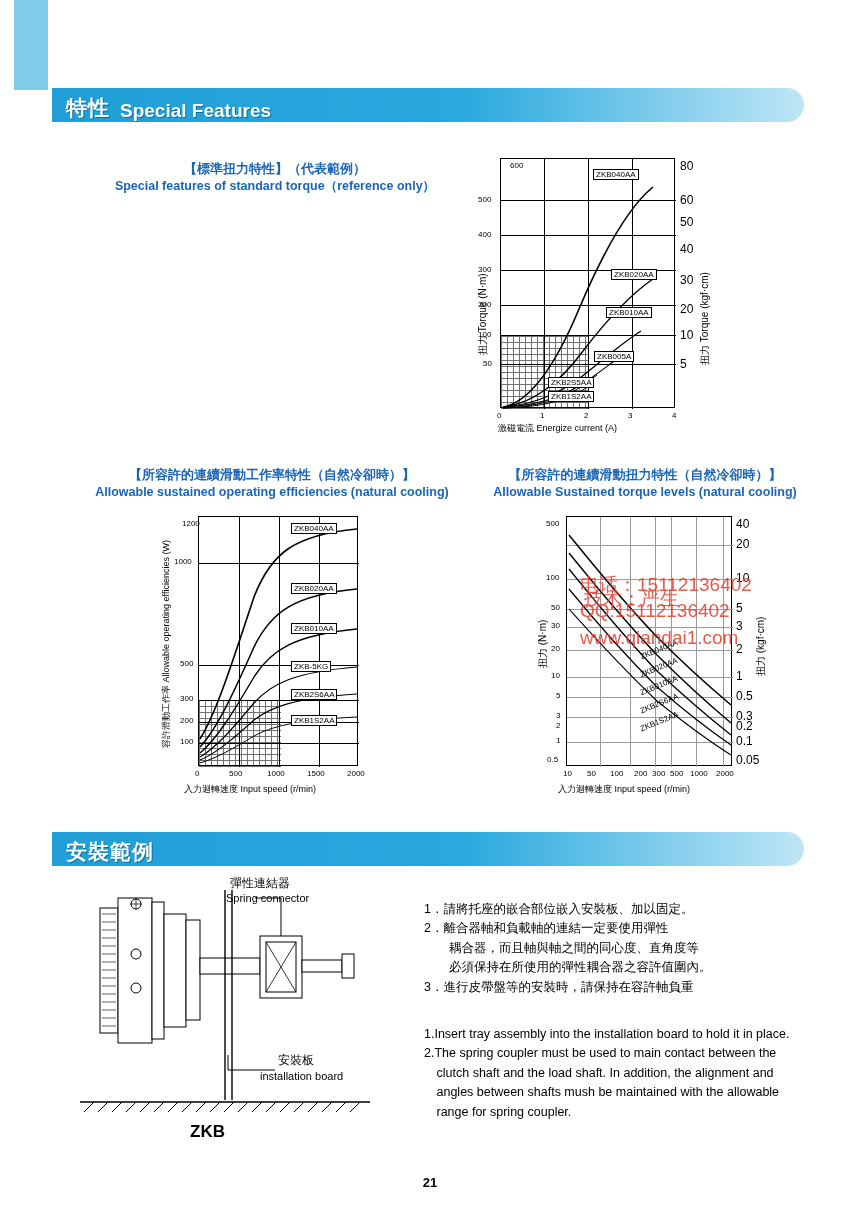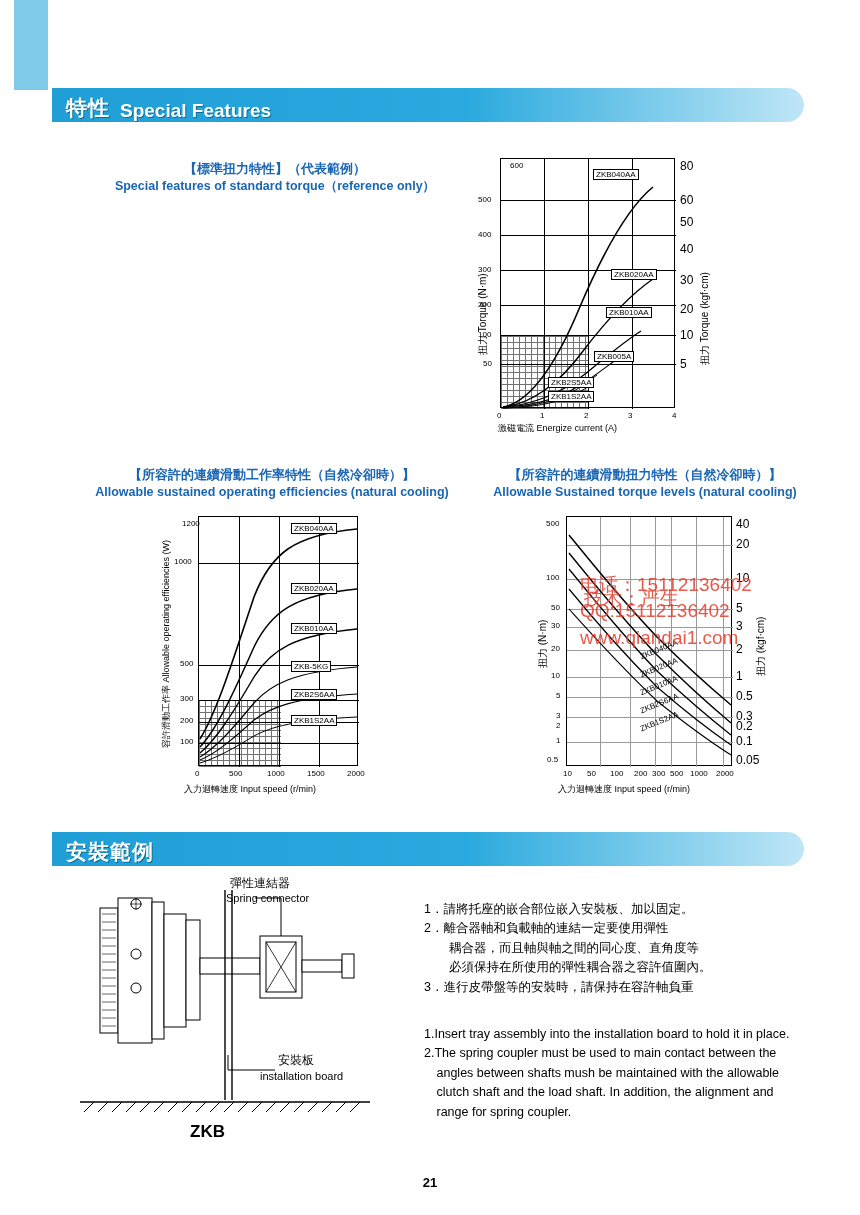--- a/index.html
+++ b/index.html
@@ -349,18 +349,18 @@
   <div>1．請將托座的嵌合部位嵌入安裝板、加以固定。</div>
   <div>2．離合器軸和負載軸的連結一定要使用彈性</div>
   <div>　　耦合器，而且軸與軸之間的同心度、直角度等</div>
   <div>　　必須保持在所使用的彈性耦合器之容許值圍內。</div>
   <div>3．進行皮帶盤等的安裝時，請保持在容許軸負重</div>
 </div>
 
 <div class="instr en" style="left:424px;top:1025px;width:402px;">
   <div>1.Insert tray assembly into the installation board to hold it in place.</div>
   <div>2.The spring coupler must be used to main contact between the</div>
+  <div>　clutch shaft and the load shaft.  In addition, the alignment and</div>
   <div>　angles between shafts mush be maintained with the allowable</div>
-  <div>　clutch shaft and the load shaft.  In addition, the alignment and</div>
   <div>　range for spring coupler.</div>
 </div>
 
 <div class="pageno" style="top:1175px;">21</div>
 
 </body></html>

